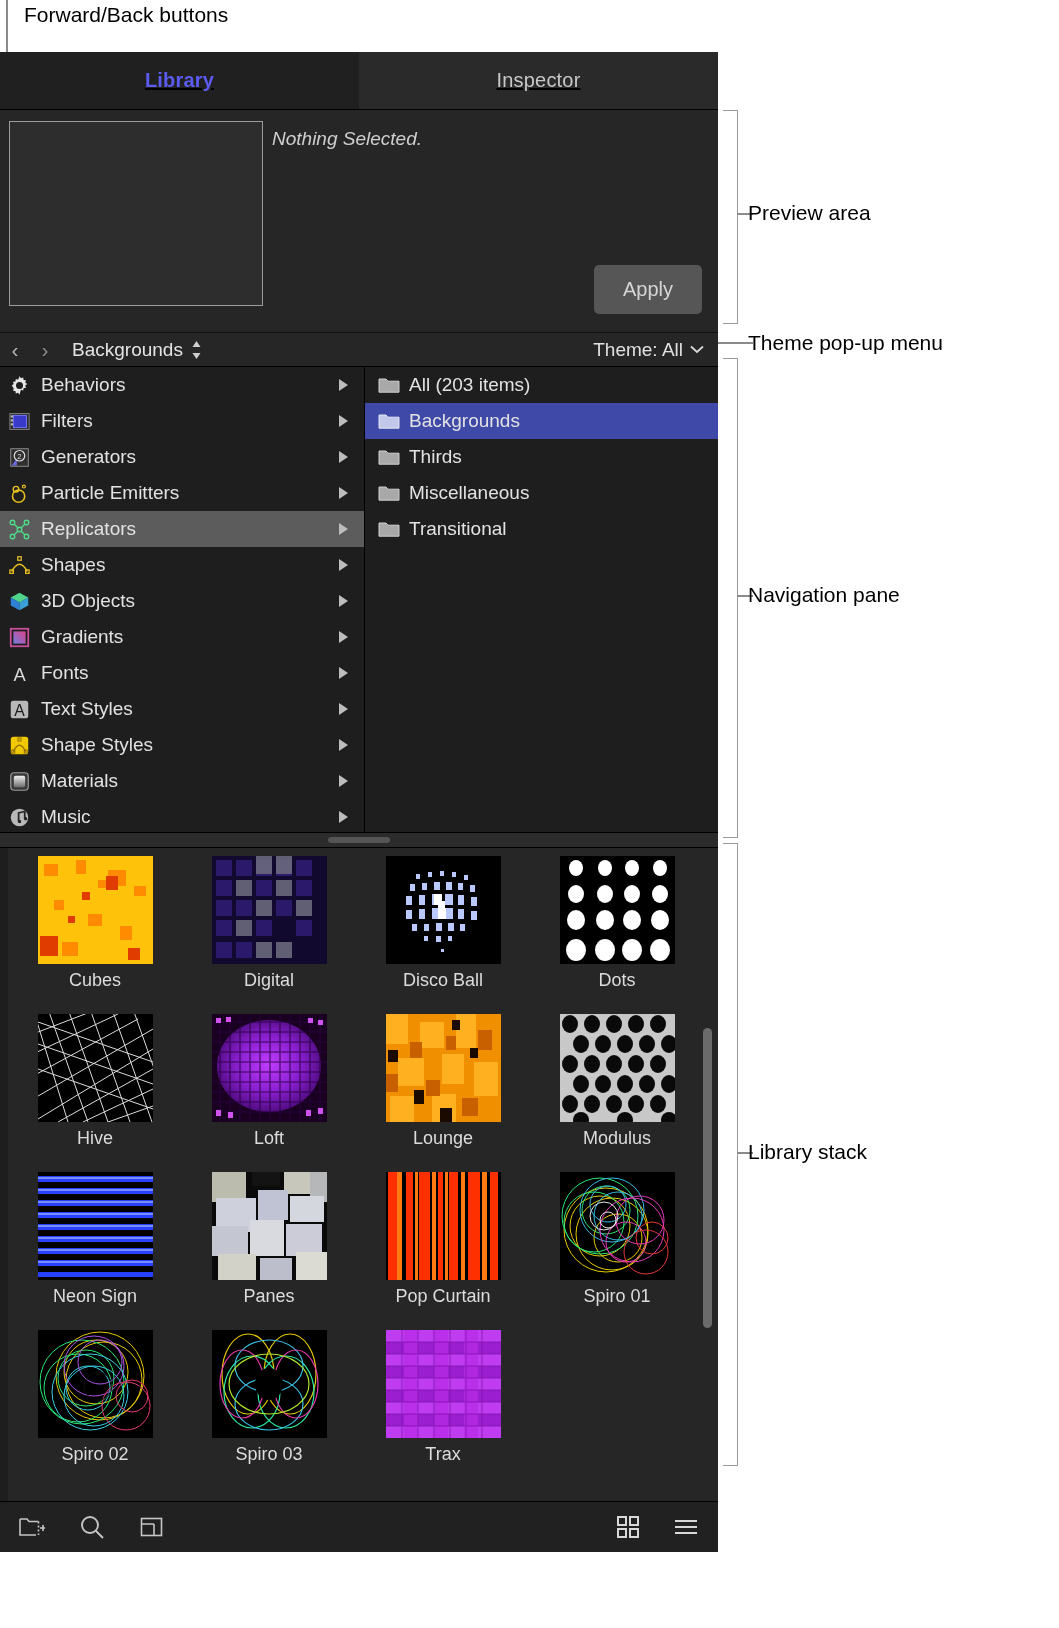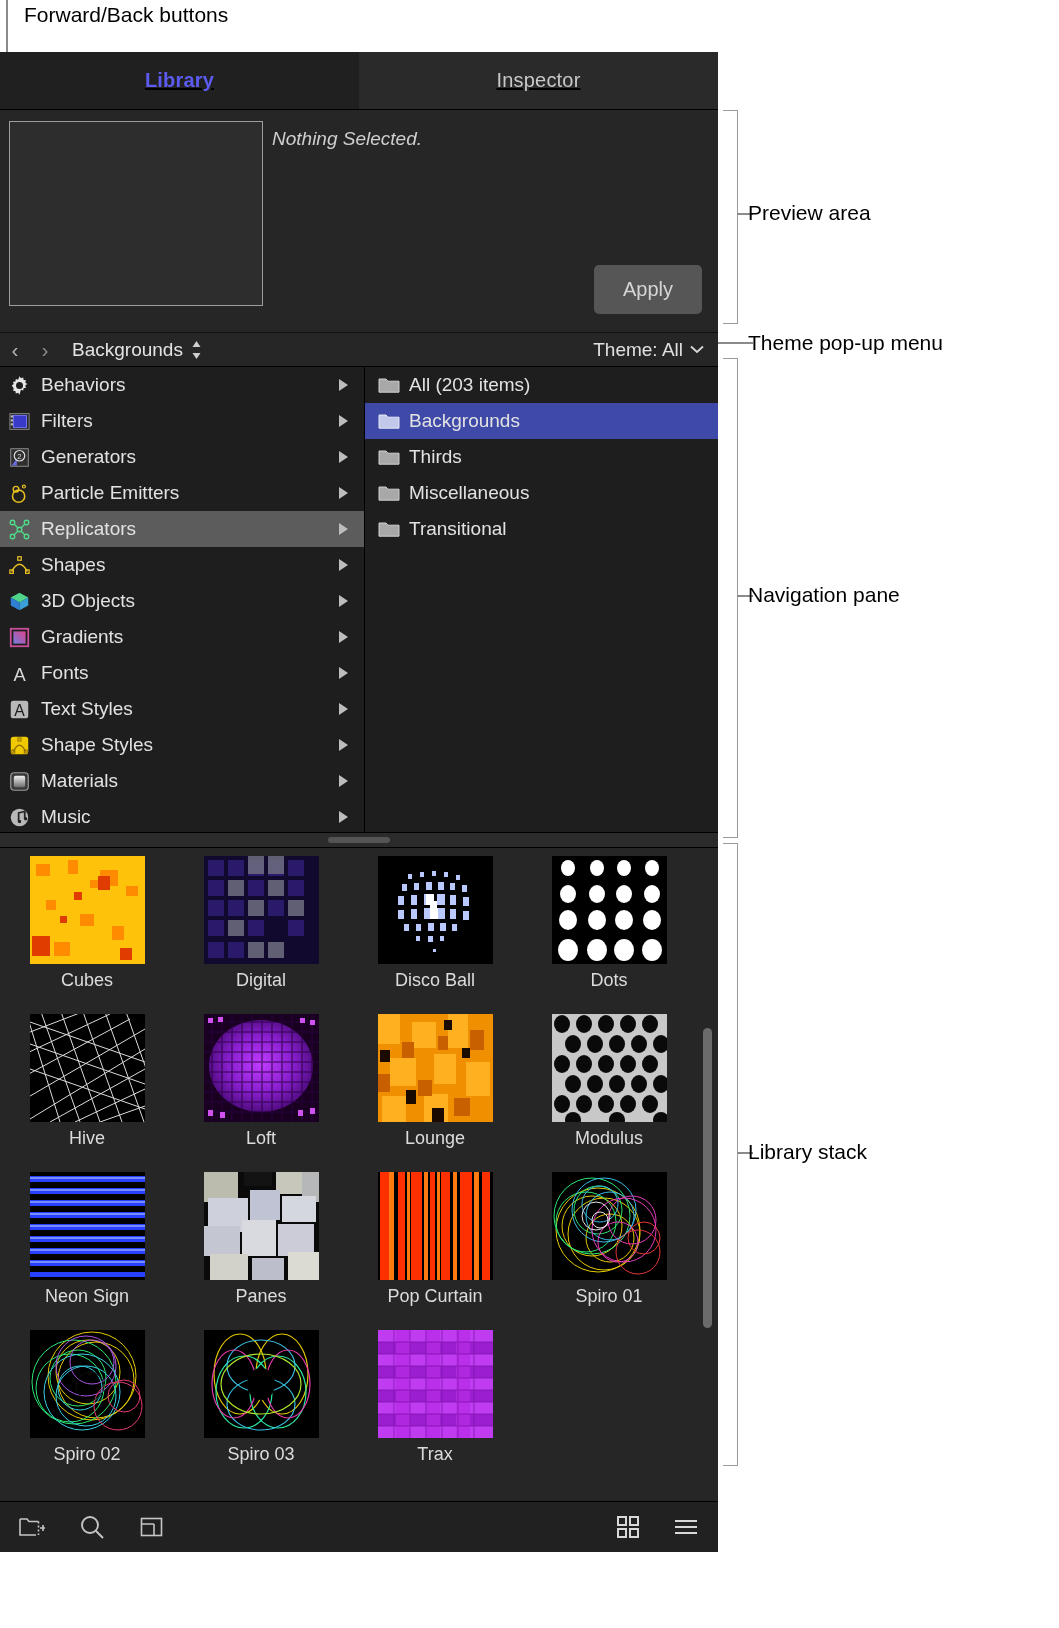--- a/index.html
+++ b/index.html
@@ -45,21 +45,21 @@
 
   .folderrow{display:flex;align-items:center;height:36px;padding-left:12px;}
   .folderrow.sel{background:#3e49a8;}
   .folderrow .lbl{font-size:19px;color:#e2e2e2;margin-left:9px;}
 
   
   .splitter{height:14px;background:#2b2b2b;border-top:1px solid #000;border-bottom:1px solid #000;display:flex;align-items:center;justify-content:center;}
   .splitter .grip{width:62px;height:6px;background:#545454;border-radius:3px;}
 
   
-  .stack{position:relative;height:645px;background:#262626;padding-top:8px;overflow:hidden;}
+  .stack{position:relative;height:645px;background:#262626;padding-top:8px;overflow:hidden;margin-left:8px;}
   .grid{display:grid;grid-template-columns:repeat(4,174px);justify-content:start;padding-left:0;}
   .cell{width:174px;height:158px;display:flex;flex-direction:column;align-items:center;}
   .thumb{width:115px;height:108px;background:#000;}
   .cap{margin-top:6px;font-size:18px;color:#dcdcdc;text-align:center;}
   .vscroll{position:absolute;right:6px;top:180px;width:9px;height:300px;background:#6b6b6b;border-radius:5px;}
 
   
   .toolbar{height:50px;background:#212121;border-top:1px solid #000;display:flex;align-items:center;padding:0 18px;}
   .tb-left{display:flex;gap:32px;align-items:center;}
   .tb-right{margin-left:auto;display:flex;gap:30px;align-items:center;}

